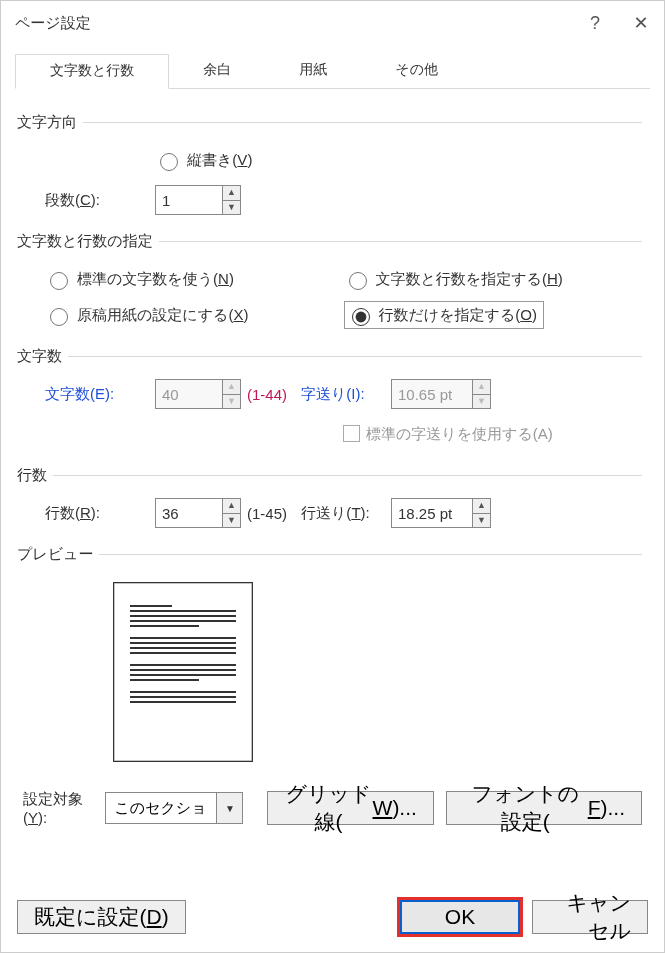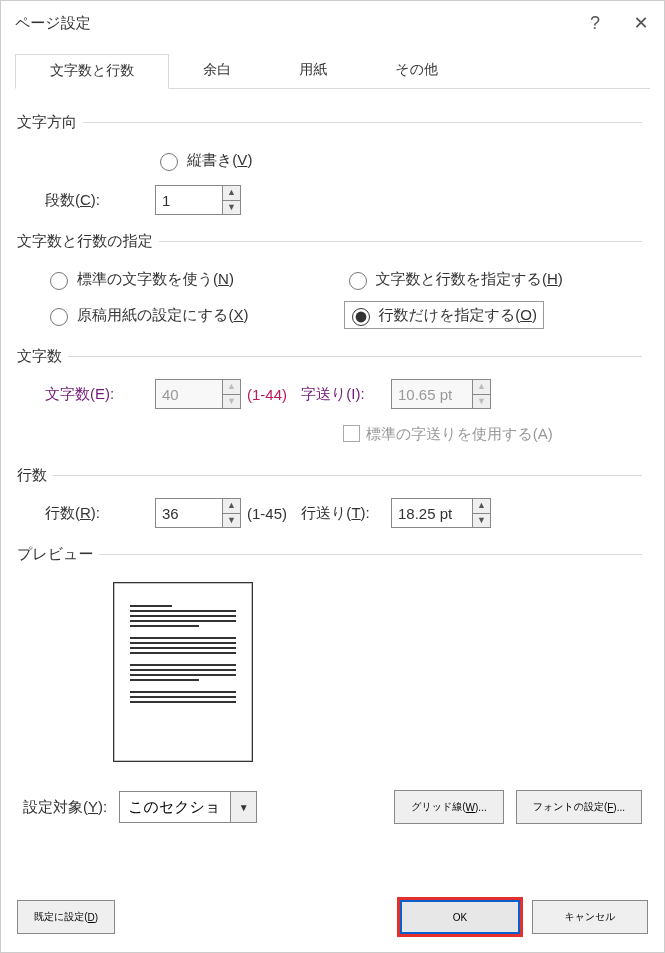--- a/index.html
+++ b/index.html
@@ -34,28 +34,28 @@
     .checkbox .cb { width: 17px; height: 17px; border: 1px solid #aaa; background: #fff; }
     .preview-box { width: 140px; height: 180px; border: 1px solid #333; margin: 8px 0 0 90px; padding: 22px 16px 16px 16px; display: flex; flex-direction: column; gap: 3px; box-shadow: 0 0 0 0.5px #888 inset; }
     .preview-line { height: 2px; background: #333; }
     .preview-line.short { width: 40%; }
     .preview-line.half { width: 65%; }
     .gap { height: 4px; }
     .bottom-row { display: flex; align-items: center; gap: 12px; margin-top: 28px; }
     .select { display: inline-flex; border: 1px solid #888; height: 32px; }
     .select input { border: none; outline: none; width: 110px; padding: 0 8px; font-size: 15px; background: #fff; }
     .select .dd { width: 26px; border-left: 1px solid #888; display: flex; align-items: center; justify-content: center; background: #efefef; font-size: 10px; }
-    .btn { border: 1px solid #888; background: #efefef; height: 34px; padding: 0 16px; font-size: 10px; display: inline-flex; align-items: center; cursor: pointer; }
+    .btn { border: 1px solid #888; background: #efefef; height: 34px; padding: 0 16px; font-size: 21px; display: inline-flex; align-items: center; cursor: pointer; }
     .footer { display: flex; padding: 18px 16px; gap: 12px; }
     .footer .spacer { flex: 1; }
     .btn.ok { width: 120px; justify-content: center; position: relative; }
     .btn.ok-outline { outline: 3px solid #e3302d; outline-offset: 0; border: 2px solid #0a5fcf; background: #e7e7e7; }
     .btn.cancel { width: 116px; justify-content: center; text-align: right; }
     .col-half { width: 50%; display: flex; align-items: center; }
-    .label-disabled { color: #701a75; }
+    .label-disabled { color: #1d4ed8; }
   </style>
 </head>
 <body>
 
 <div class="dialog">
 
   <div class="titlebar">
     <span class="title">ページ設定</span>
     <div class="tb-btn">?</div>
     <div class="tb-btn">

